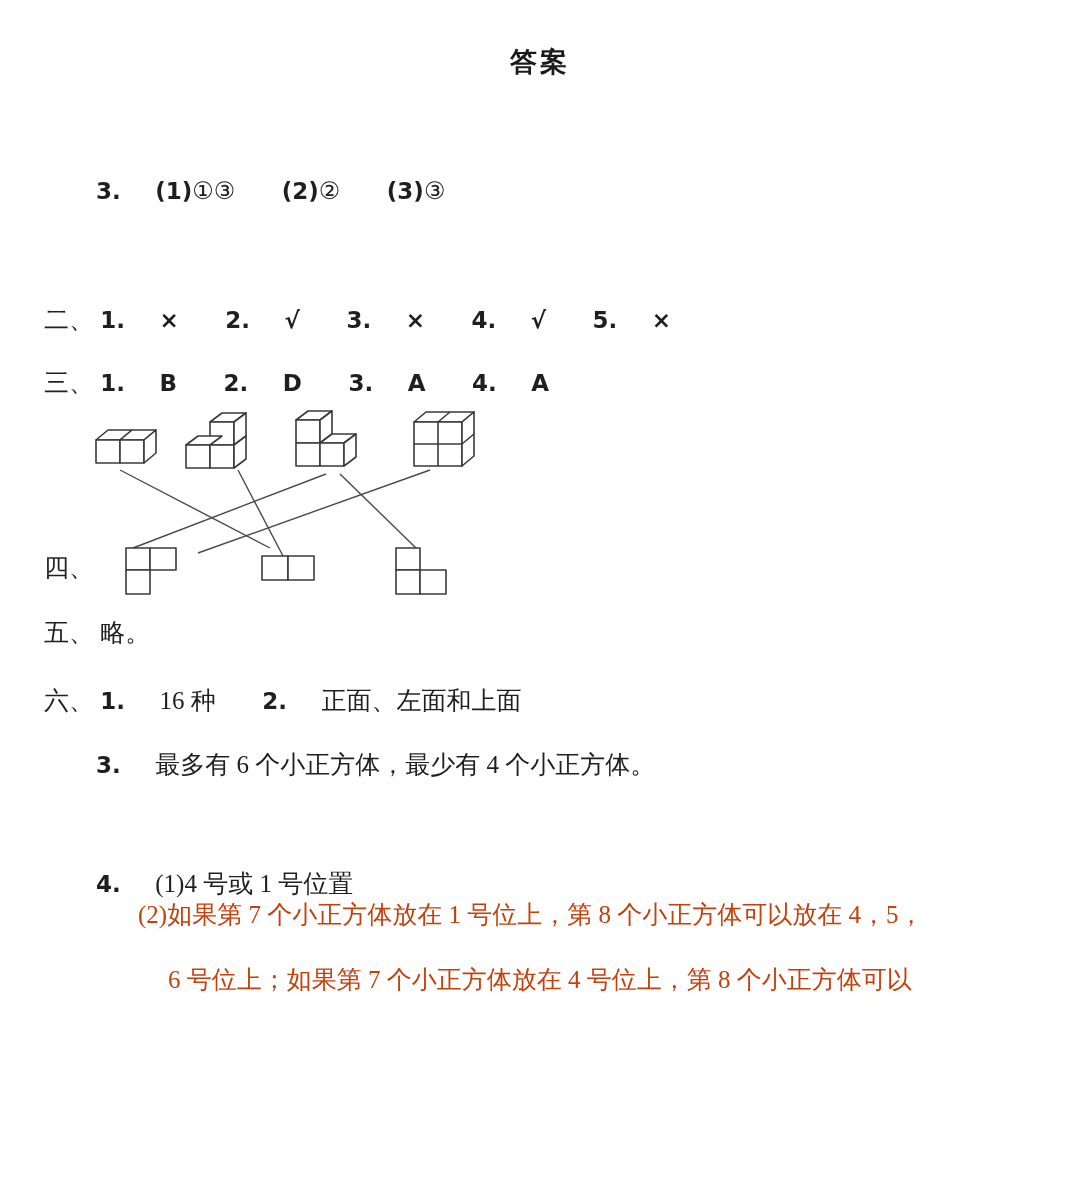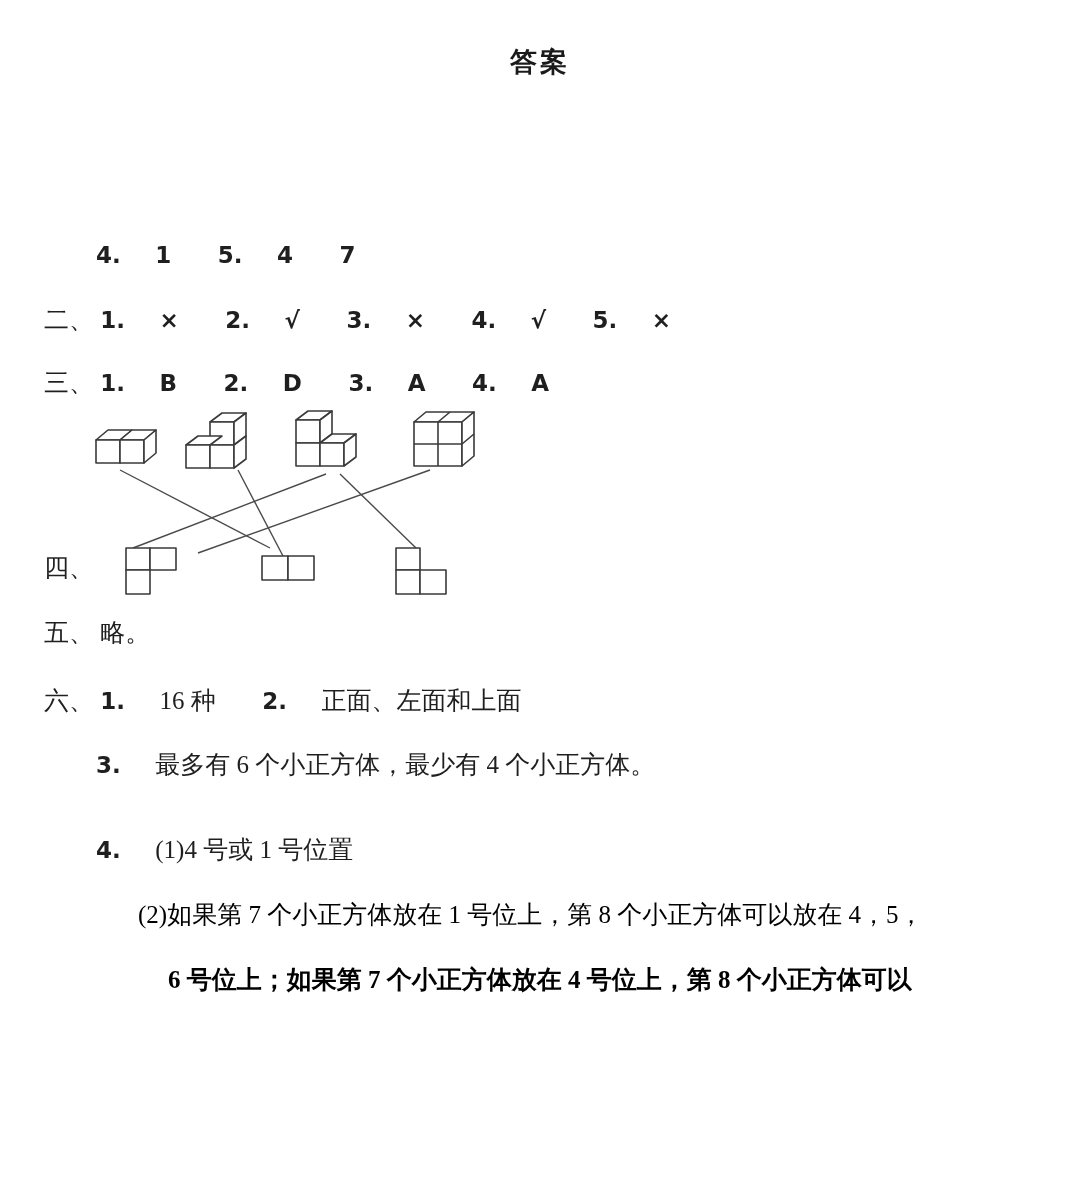--- a/index.html
+++ b/index.html
@@ -80,44 +80,42 @@
     height: 190px;
   }
   .diagram svg { display: block; }
 
   
   .para {
     position: absolute;
     font-size: 25px;
     line-height: 30px;
     white-space: nowrap;
-    color: #000000;
+    color: #c2410c;
     font-family: "Liberation Serif", "DejaVu Serif", serif;
   }
 </style>
 </head>
 <body>
 
 <div class="page">
 
   <div class="doc-title">答案</div>
 
 
-
-  <div class="line" style="left:96px; top:240px;">
-    <span class="num">4.</span>
-    <span class="sp-m"></span>
-    <span class="latin">1</span>
-    <span class="sp-l"></span>
-    <span class="num">5.</span>
-    <span class="sp-m"></span>
-    <span class="latin">4</span>
-    <span class="sp-l"></span>
-    <span class="latin">7</span>
-  </div>
+  <div class="line" style="left:96px; top:176px;">
+    <span class="num">3.</span>
+    <span class="sp-m"></span>
+    <span class="latin">(1)</span><span class="circnum">①③</span>
+    <span class="sp-l"></span>
+    <span class="latin">(2)</span><span class="circnum">②</span>
+    <span class="sp-l"></span>
+    <span class="latin">(3)</span><span class="circnum">③</span>
+  </div>
+
 
   <div class="line" style="left:44px; top:305px;">
     <span class="marker">二、</span>
     <span class="num">1.</span>
     <span class="sp-m"></span>
     <span class="latin">×</span>
     <span class="sp-l"></span>
     <span class="num">2.</span>
     <span class="sp-m"></span>
     <span class="latin">√</span>
@@ -255,22 +253,22 @@
     <span class="sp-m"></span>
     <span class="ans">正面、左面和上面</span>
   </div>
 
   <div class="line" style="left:96px; top:750px;text-align:center;">
     <span class="num">3.</span>
     <span class="sp-m"></span>
     <span class="ans">最多有 6 个小正方体，最少有 4 个小正方体。</span>
   </div>
 
-  <div class="line" style="left:96px; top:835px;text-align:center;">
+  <div class="line" style="left:96px; top:869px;text-align:center;">
     <span class="num">4.</span>
     <span class="sp-m"></span>
     <span class="ans">(1)4 号或 1 号位置</span>
   </div>
 
   <div class="para" style="left:138px; top:900px;">(2)如果第 7 个小正方体放在 1 号位上，第 8 个小正方体可以放在 4，5，</div>
-  <div class="para" style="left:168px; top:965px;font-weight:bold;">6 号位上；如果第 7 个小正方体放在 4 号位上，第 8 个小正方体可以</div>
+  <div class="para" style="left:168px; top:965px;">6 号位上；如果第 7 个小正方体放在 4 号位上，第 8 个小正方体可以</div>
 
 </div>
 
 </body></html>

